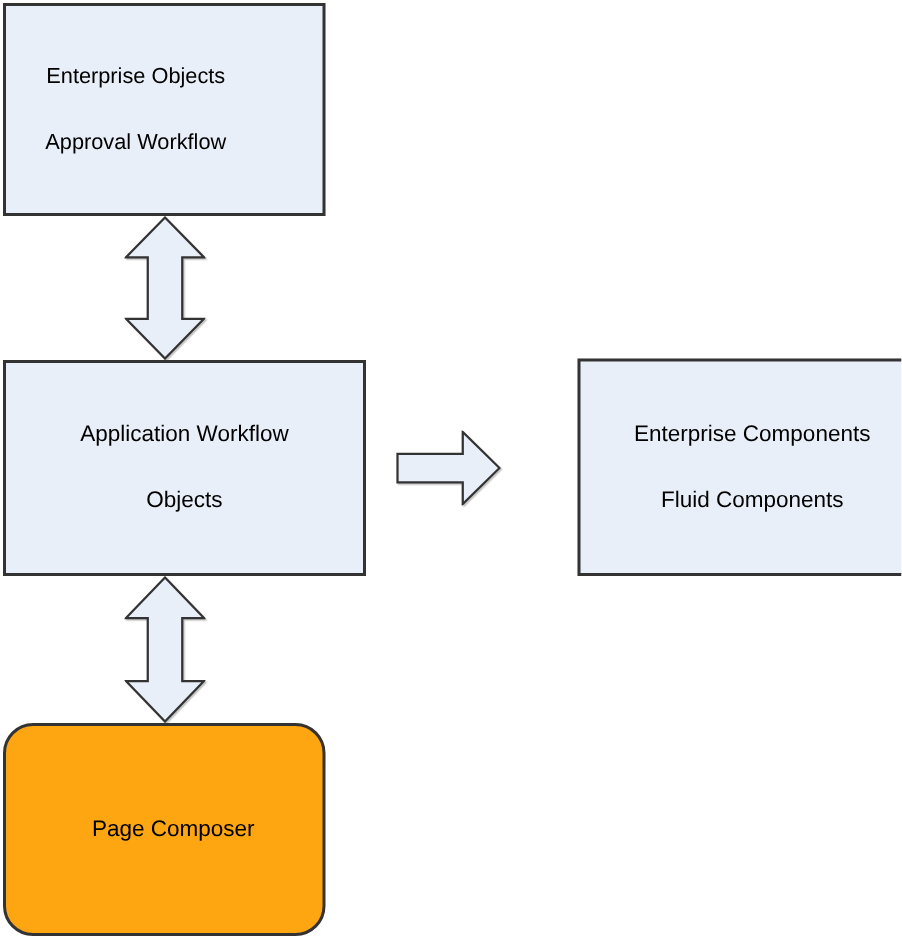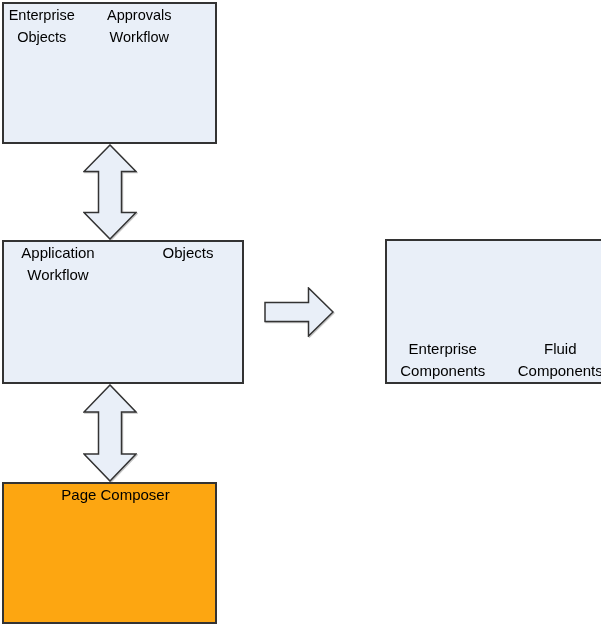--- a/index.html
+++ b/index.html
@@ -15,40 +15,41 @@
     font-family: "Liberation Sans", "DejaVu Sans", sans-serif;
     color: #000000;
     overflow: hidden;
   }
   .node {
     position: absolute;
     box-sizing: border-box;
     border: 2px solid var(--box-border, #333333);
     background: var(--box-fill, #e9eff8);
     display: flex;
-    flex-direction: row;
+    flex-direction: column;
     justify-content: center;
     font-size: 15px;
     line-height: 22px;
     text-align: center;
     gap: 22px;
   }
   .node .lbl { width: 100%; }
   .node-eoaw {
     left: 2px; top: 2px; width: 215px; height: 142px;
     padding-right: 38px;
     font-size: 14.5px;
   }
   .node-awe {
     left: 2px; top: 240px; width: 242px; height: 144px;
   }
   .node-pc {
     left: 2px; top: 482px; width: 215px; height: 142px;
     background: var(--accent-fill, #fda611);
     padding-left: 12px;
+    border-radius: 20px;
   }
   .node-ecfa {
     left: 385px; top: 239px; width: 225px; height: 145px;
     padding-left: 8px;
     align-items: flex-end;
   }
   .connector {
     position: absolute;
     line-height: 0;
   }
@@ -66,21 +67,21 @@
     stroke-linejoin: miter;
   }
 </style>
 </head>
 <body>
 
 <div class="canvas">
 
   <div class="node node-eoaw">
     <div class="lbl">Enterprise Objects</div>
-    <div class="lbl">Approvals Workflow</div>
+    <div class="lbl">Approval Workflow</div>
   </div>
 
   <div class="connector conn-v1">
     <svg width="54" height="96" viewBox="0 0 54 96" aria-hidden="true">
       <polygon class="arrow-shape" points="27,1 53,27.5 38.5,27.5 38.5,68.5 53,68.5 27,95 1,68.5 15.5,68.5 15.5,27.5 1,27.5"></polygon>
     </svg>
   </div>
 
   <div class="node node-awe">
     <div class="lbl">Application Workflow</div>

